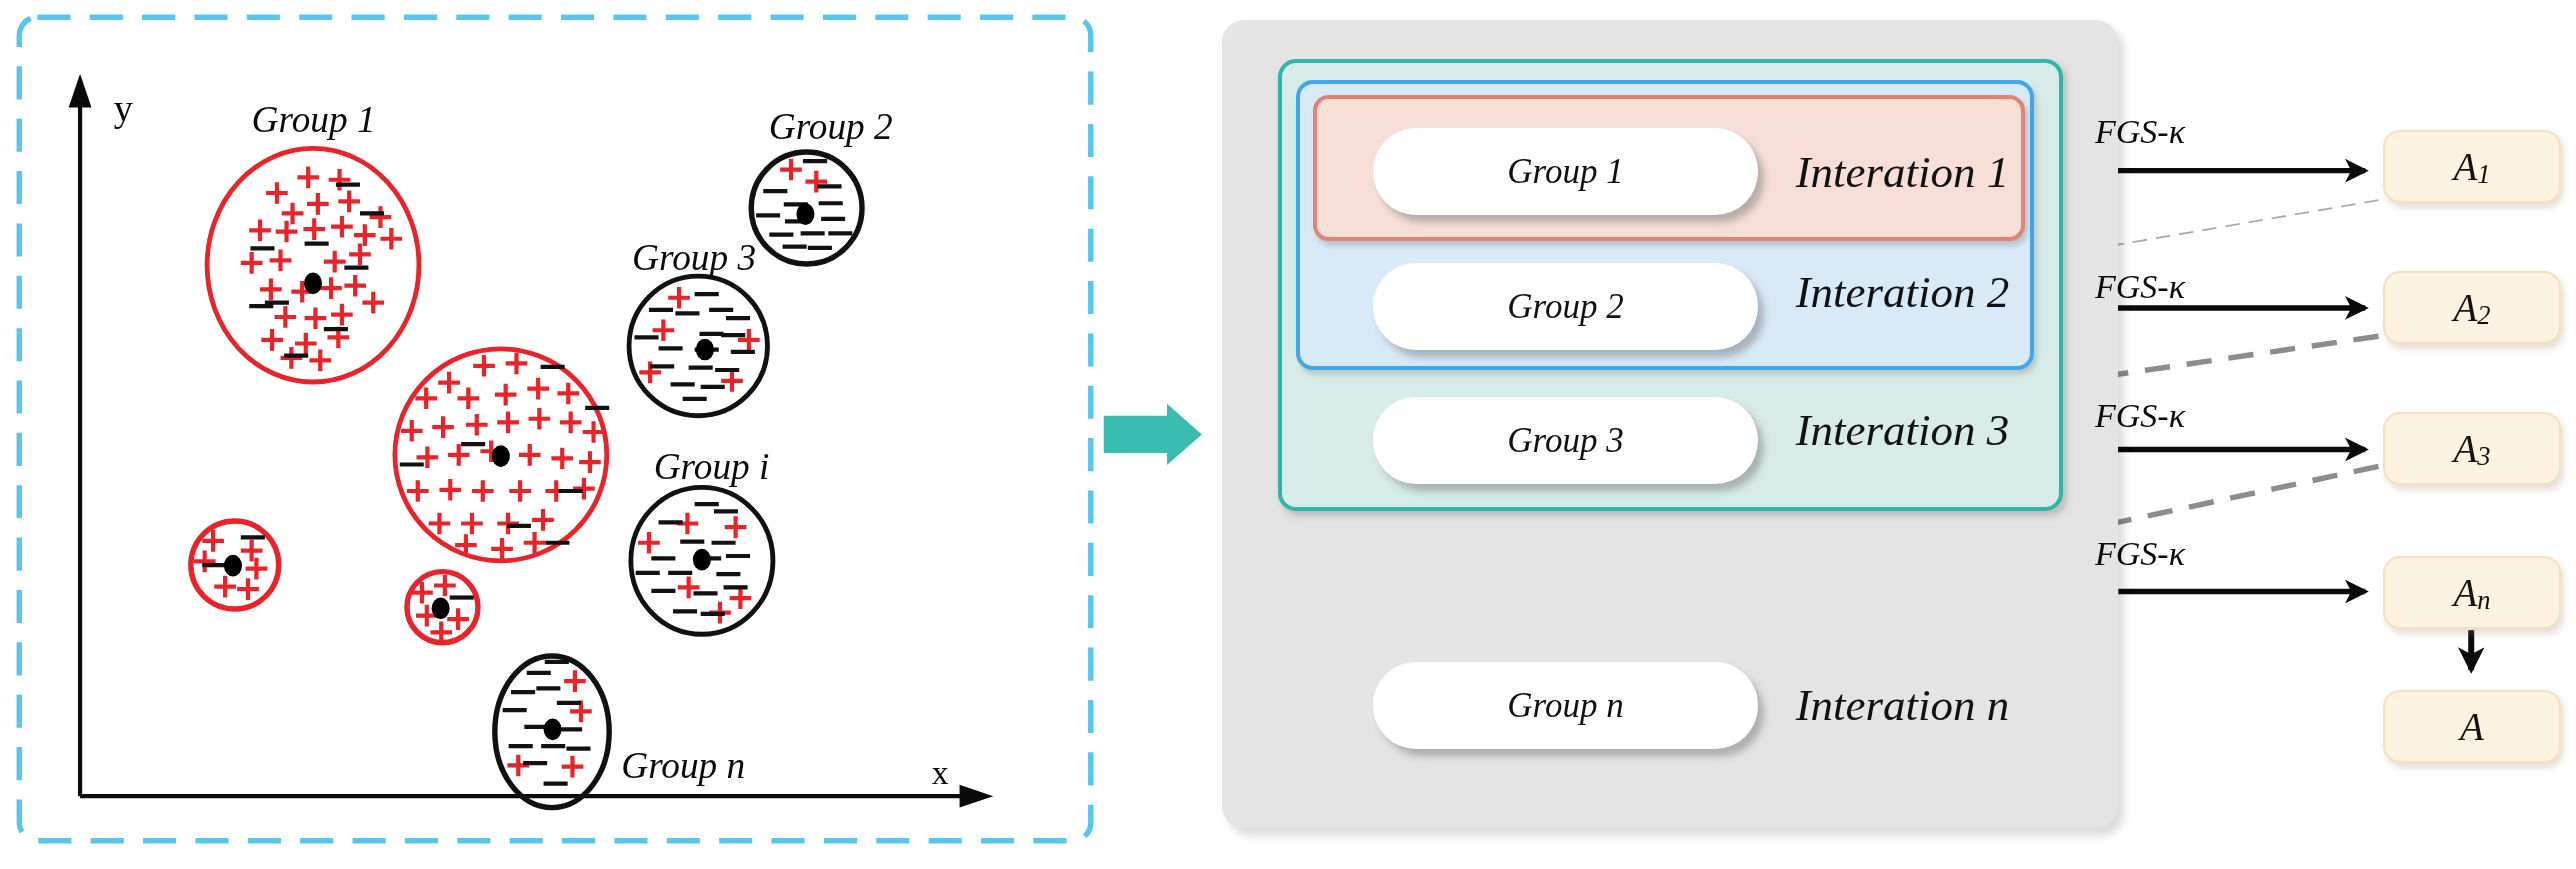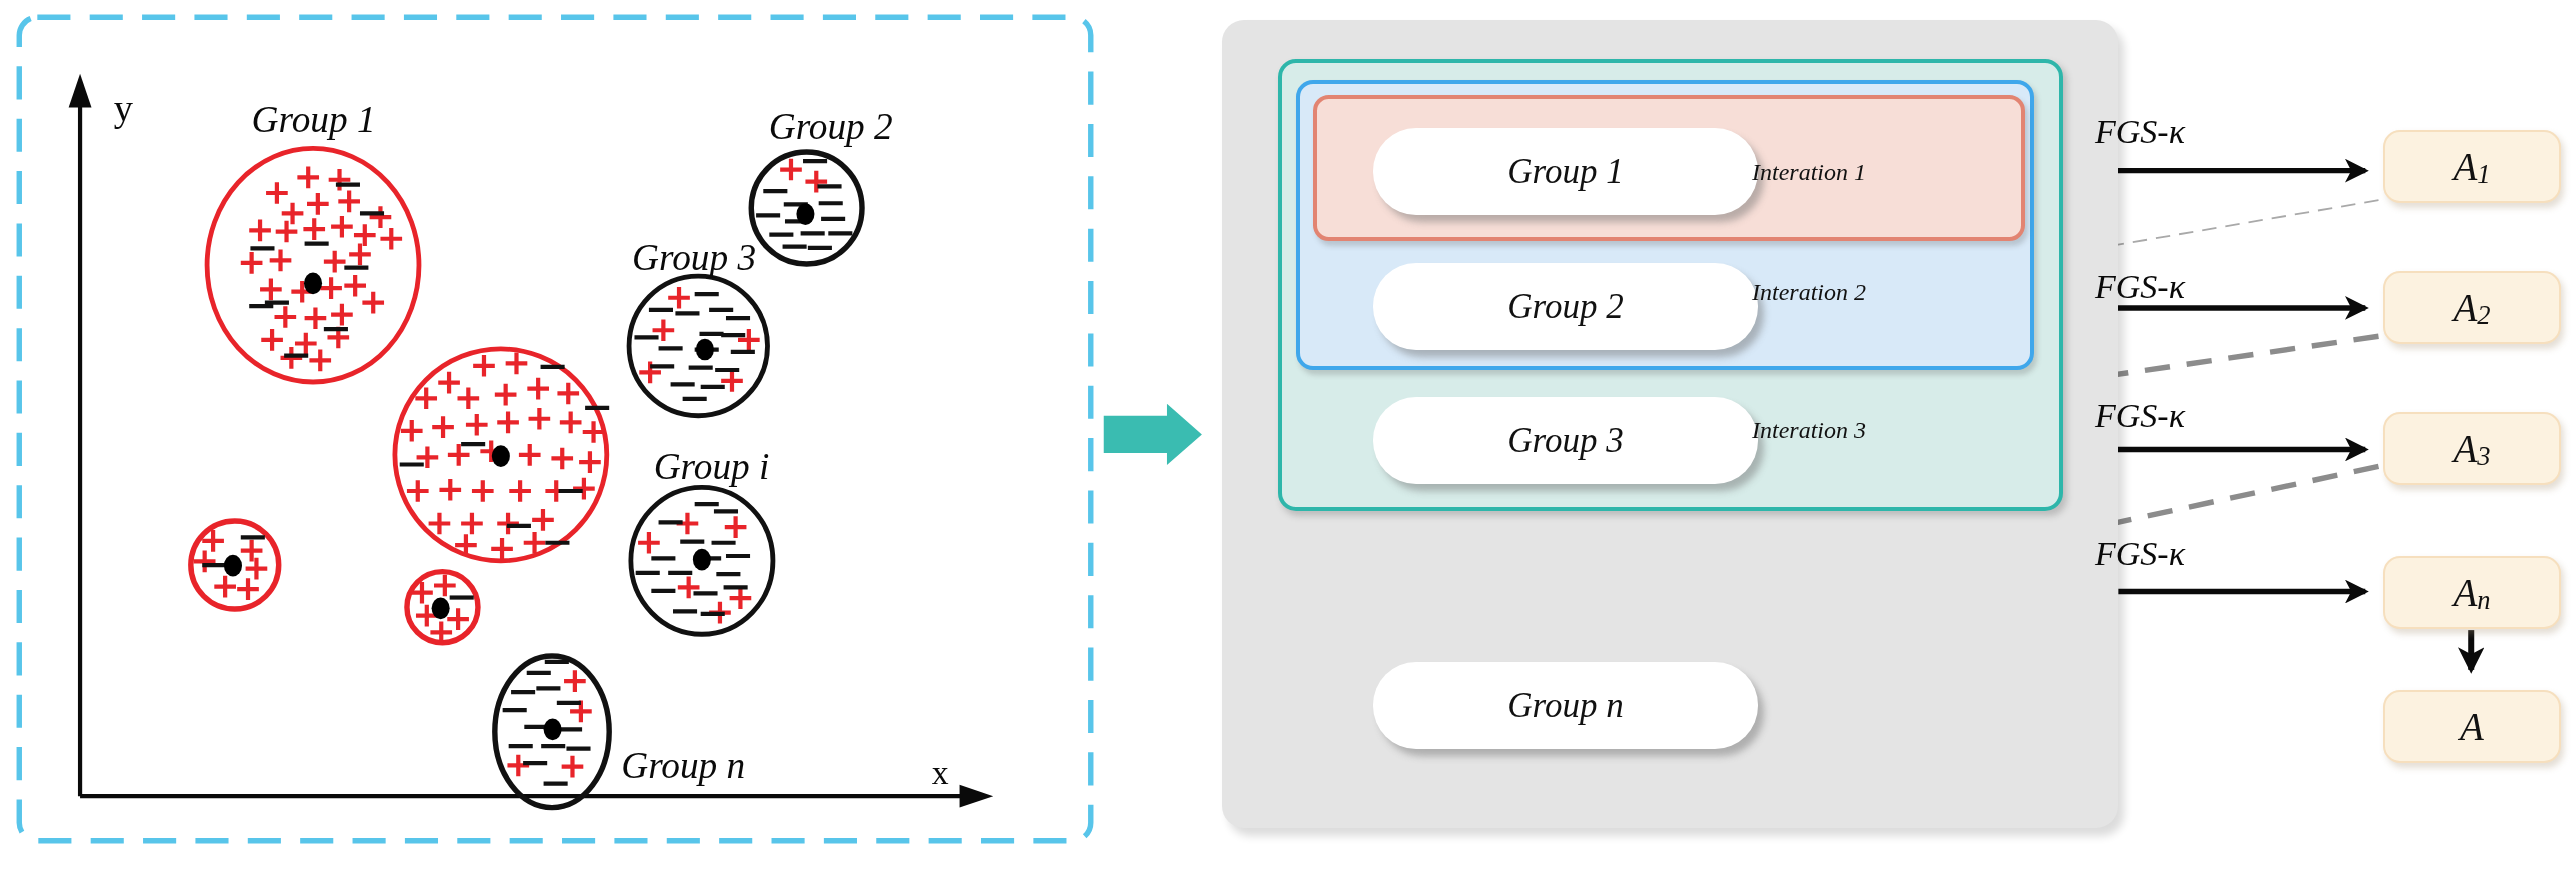--- a/index.html
+++ b/index.html
@@ -13,22 +13,22 @@
   .teal-box{left:1278px;top:59px;width:785px;height:452px;background:#d7ece9;
             border:4.8px solid #2eb6aa;border-radius:18px;box-shadow:3.6px 4.8px 6px rgba(90,90,90,0.28);box-sizing:border-box;}
   .blue-box{left:1296px;top:80px;width:738px;height:290px;background:#d8e9f8;
             border:4.2px solid #3fa7eb;border-radius:17px;box-shadow:3px 4.2px 5.4px rgba(90,90,90,0.25);box-sizing:border-box;}
   .red-box{left:1313px;top:95px;width:712px;height:146px;background:#f7ded7;
            border:4.2px solid #e28472;border-radius:15.7px;box-shadow:3px 4.2px 5.4px rgba(90,90,90,0.25);box-sizing:border-box;}
   .pill{left:1373px;width:385px;height:87px;background:#ffffff;border-radius:43px;
         box-shadow:6px 7.2px 7.2px rgba(110,110,110,0.45);
         display:flex;align-items:center;justify-content:center;}
   .pill span{font-style:italic;font-size:35px;color:#111;}
-  .iter-label{width:301px;height:54px;line-height:54px;
-              font-style:italic;font-size:24px;color:#111;}
+  .iter-label{width:301px;height:54px;line-height:54px;text-align:center;
+              font-style:italic;font-size:45px;color:#111;}
   .fgs-label{width:253px;height:48px;line-height:48px;text-align:left;
              font-style:italic;font-size:34px;color:#0a0a0a;}
   .a-box{left:2383px;width:178px;height:73px;background:#fcf2e0;border:2.4px solid #f6dfbe;
          border-radius:17px;box-sizing:border-box;box-shadow:3px 4.2px 6px rgba(170,150,120,0.30);
          display:flex;align-items:center;justify-content:center;}
   .a-box .amain{font-style:italic;font-size:39px;color:#111;}
   .a-box .asub{font-style:italic;font-size:26.5px;color:#111;transform:translateY(8.4px);display:inline-block;}
 </style>
 </head>
 <body>
@@ -144,20 +144,21 @@
   <div class="abs pill" style="top:397px">
       <span>Group 3</span>
     </div>
   <div class="abs pill" style="top:662px">
       <span>Group n</span>
     </div>
 
   <div class="abs iter-label" style="left:1752px;top:145px">Interation 1</div>
   <div class="abs iter-label" style="left:1752px;top:265px">Interation 2</div>
   <div class="abs iter-label" style="left:1752px;top:403px">Interation 3</div>
+  <div class="abs iter-label" style="left:1752px;top:678px">Interation n</div>
 
   <div class="abs fgs-label" style="left:2095px;top:108px">FGS-κ</div>
   <div class="abs fgs-label" style="left:2095px;top:263px">FGS-κ</div>
   <div class="abs fgs-label" style="left:2095px;top:392px">FGS-κ</div>
   <div class="abs fgs-label" style="left:2095px;top:530px">FGS-κ</div>
 
   <div class="abs a-box" style="top:130px">
     <span class="amain">A</span>
       <span class="asub">1</span>
   </div>

